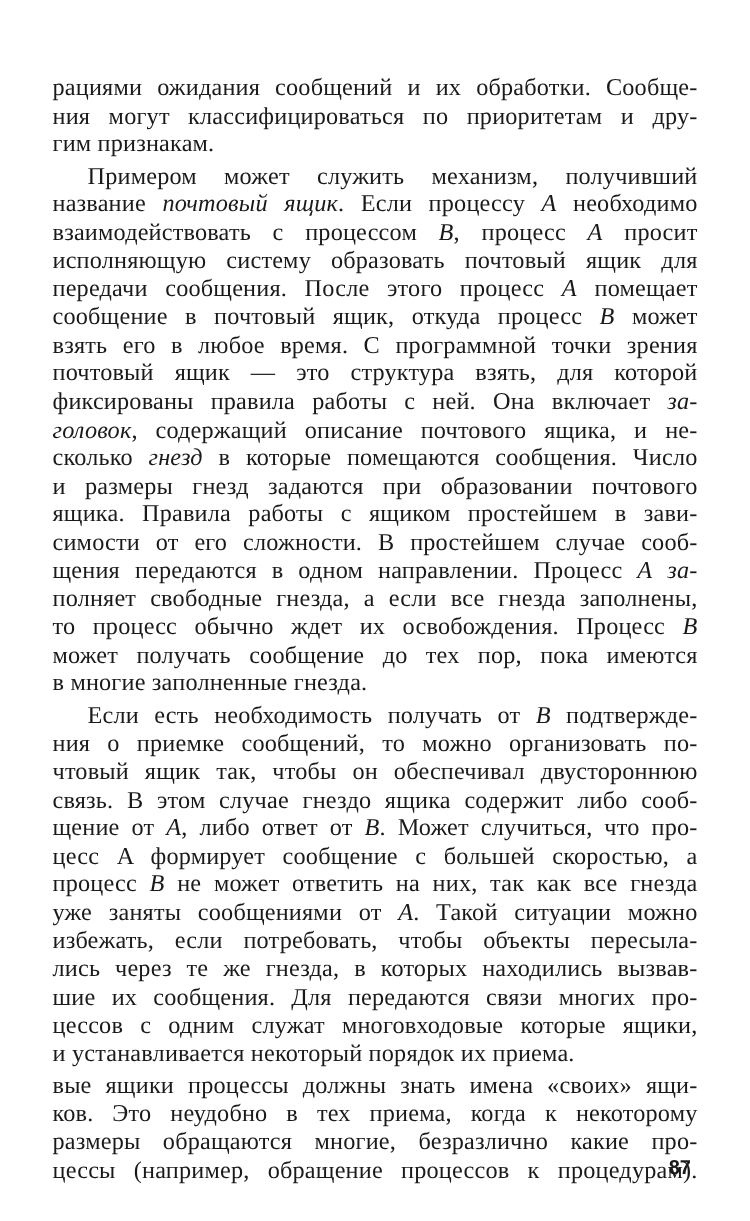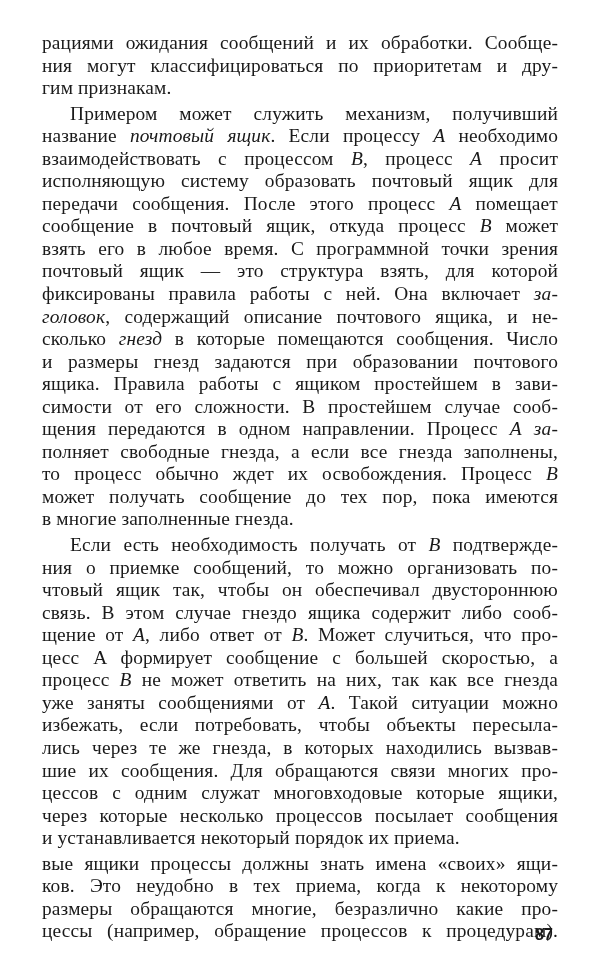--- a/index.html
+++ b/index.html
@@ -1,20 +1,20 @@
 <!DOCTYPE html>
 <html><head>
 <meta charset="utf-8">
 <style>
   html, body { margin: 0; padding: 0; background: #ffffff; }
   body { width: 600px; height: 977px; position: relative; overflow: hidden; }
   .page {
     position: absolute;
     left: 42px;
-    top: 32px;
+    top: 60px;
     width: 516px;
     font-family: "Liberation Serif", serif;
     font-size: 19.4px;
     line-height: 22.55px;
     color: #1a1a1a;
     letter-spacing: 0.15px;
   }
   .line {
     display: block;
     white-space: nowrap;
@@ -81,23 +81,22 @@
     <span class="line indent">Если есть необходимость получать от <i>B</i> подтвержде-</span>
     <span class="line">ния о приемке сообщений, то можно организовать по-</span>
     <span class="line">чтовый ящик так, чтобы он обеспечивал двустороннюю</span>
     <span class="line">связь. В этом случае гнездо ящика содержит либо сооб-</span>
     <span class="line">щение от <i>A</i>, либо ответ от <i>B</i>. Может случиться, что про-</span>
     <span class="line">цесс A формирует сообщение с большей скоростью, а</span>
     <span class="line">процесс <i>B</i> не может ответить на них, так как все гнезда</span>
     <span class="line">уже заняты сообщениями от <i>A</i>. Такой ситуации можно</span>
     <span class="line">избежать, если потребовать, чтобы объекты пересыла-</span>
     <span class="line">лись через те же гнезда, в которых находились вызвав-</span>
-    <span class="line">шие их сообщения. Для обращаются связи многих про-</span>
+    <span class="line">шие их сообщения. Для передаются связи многих про-</span>
     <span class="line">цессов с одним служат многовходовые которые ящики,</span>
-    <span class="line">через которые несколько процессов посылает сообщения</span>
     <span class="line last">и устанавливается некоторый порядок их приема.</span>
   </div>
   <div class="para-gap"></div>
 
   <div>
     <span class="line">вые ящики процессы должны знать имена «своих» ящи-</span>
     <span class="line">ков. Это неудобно в тех приема, когда к некоторому</span>
     <span class="line">размеры обращаются многие, безразлично какие про-</span>
     <span class="line">цессы (например, обращение процессов к процедурам).</span>
 

